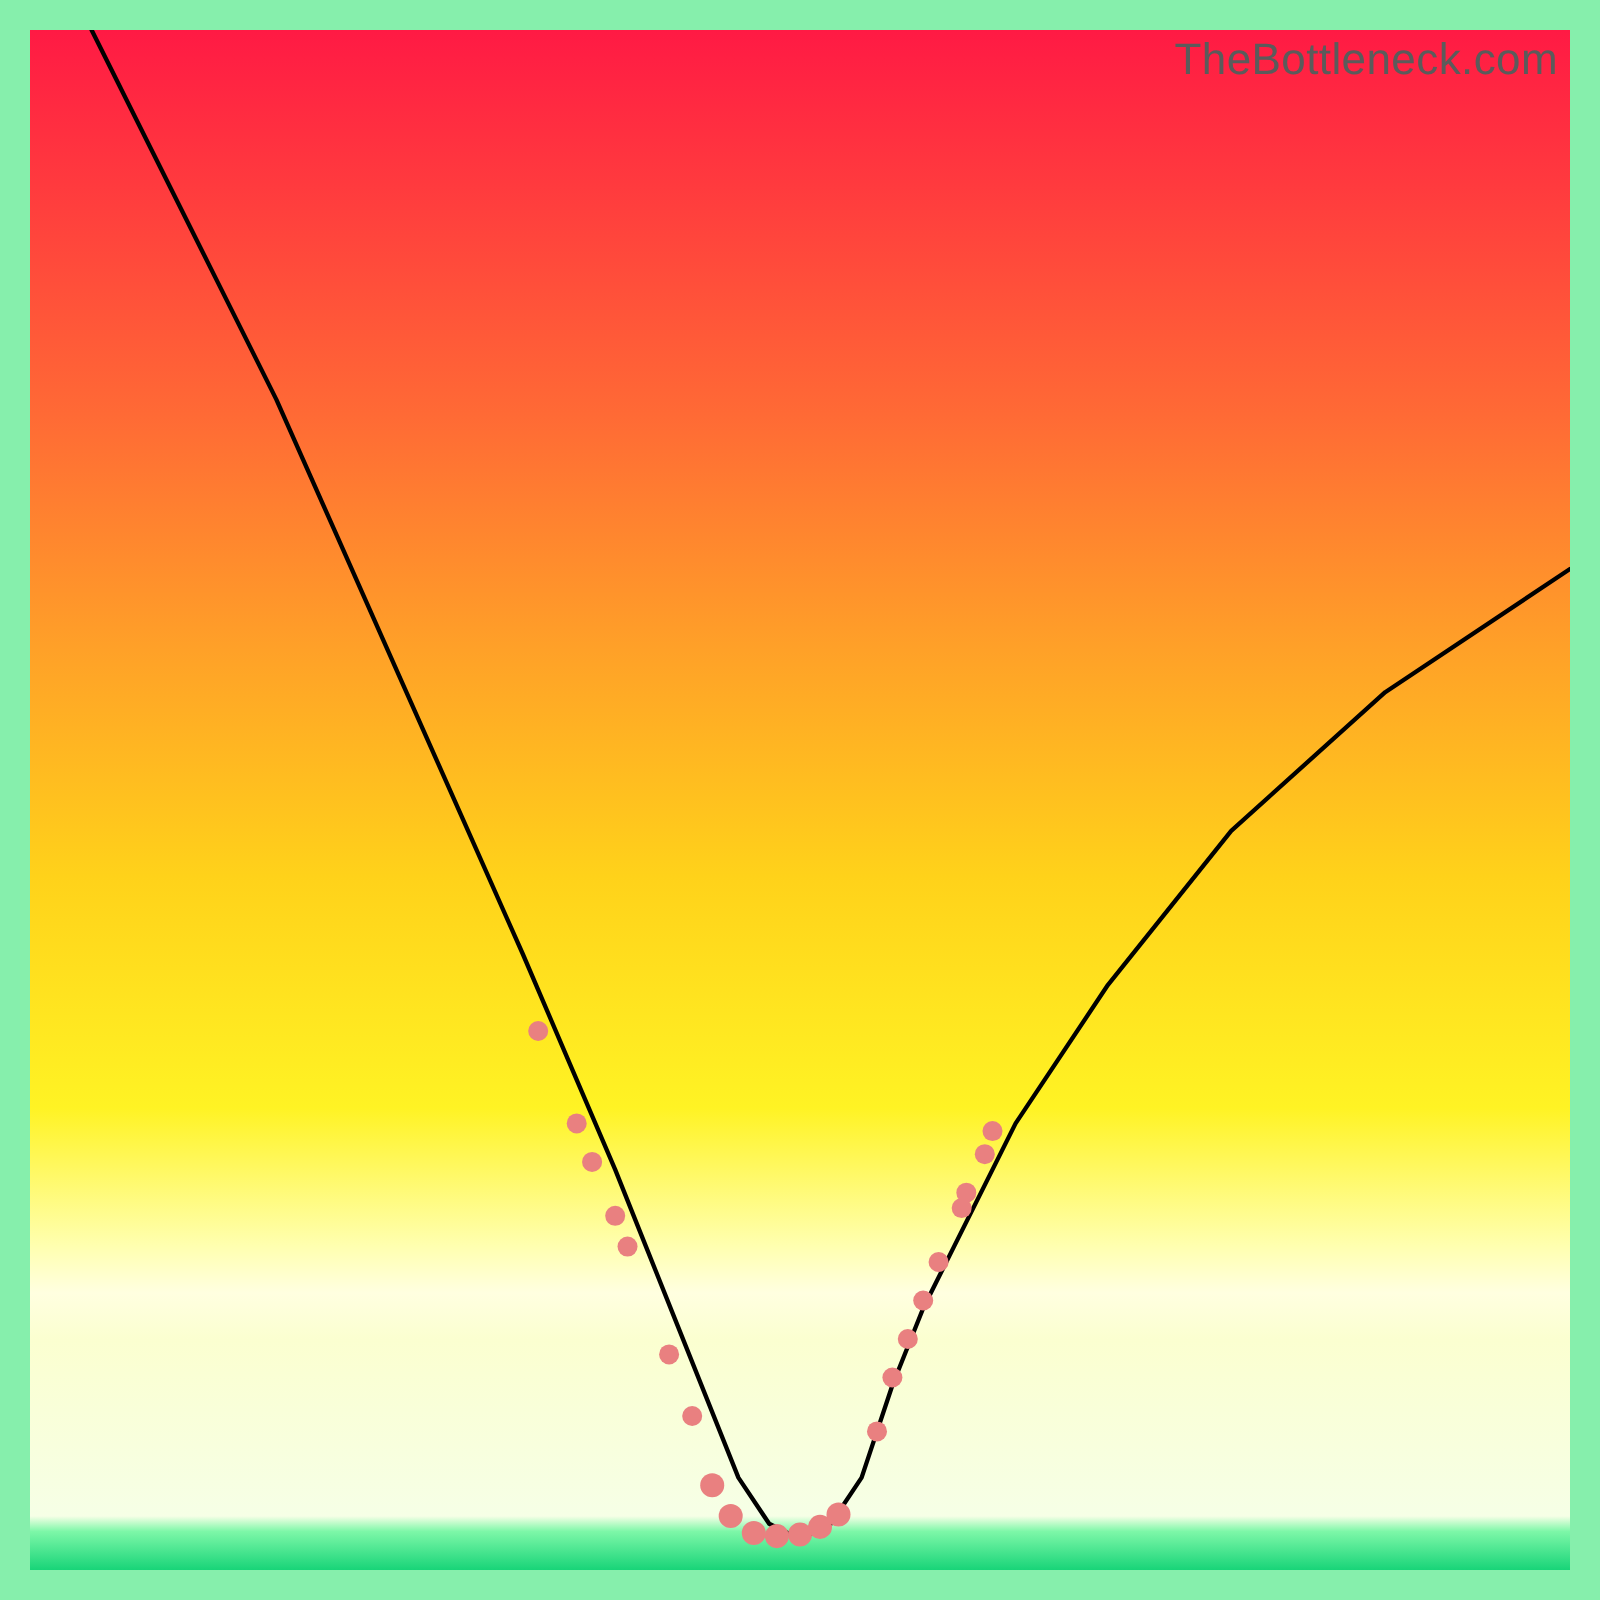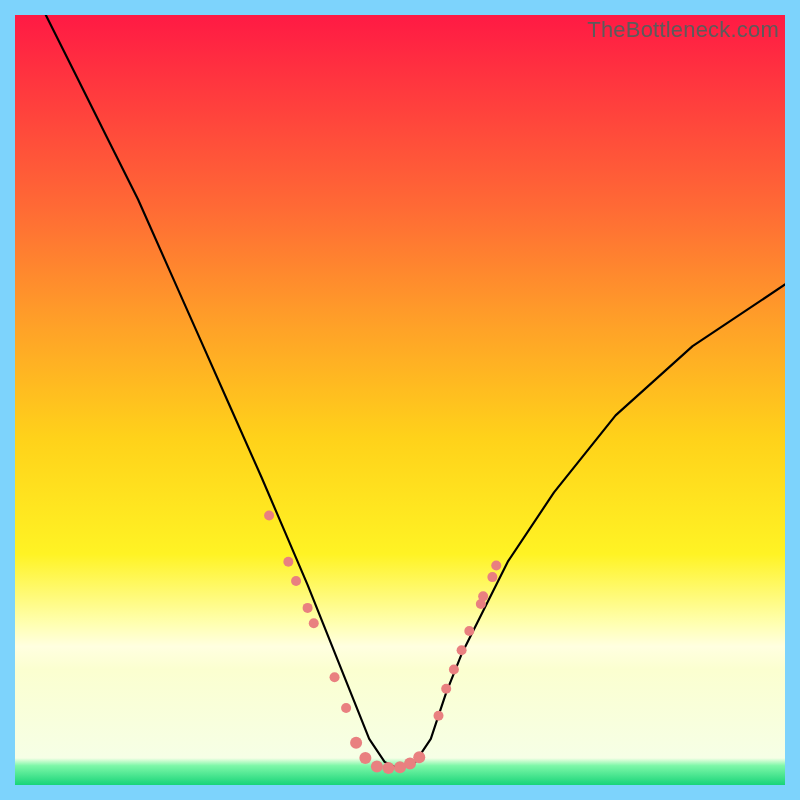--- a/index.html
+++ b/index.html
@@ -9,21 +9,21 @@
     height: 800px;
     overflow: hidden;
     background: #000;
     font-family: Arial, Helvetica, sans-serif;
   }
   .frame {
     position: absolute;
     top: 0; left: 0;
     width: 800px;
     height: 800px;
-    background: #7dd3fc;
+    background: #86efac;
   }
   .plot-area {
     position: absolute;
     top: 15px;
     left: 15px;
     width: 770px;
     height: 770px;
     overflow: hidden;
   }
   .gradient {

